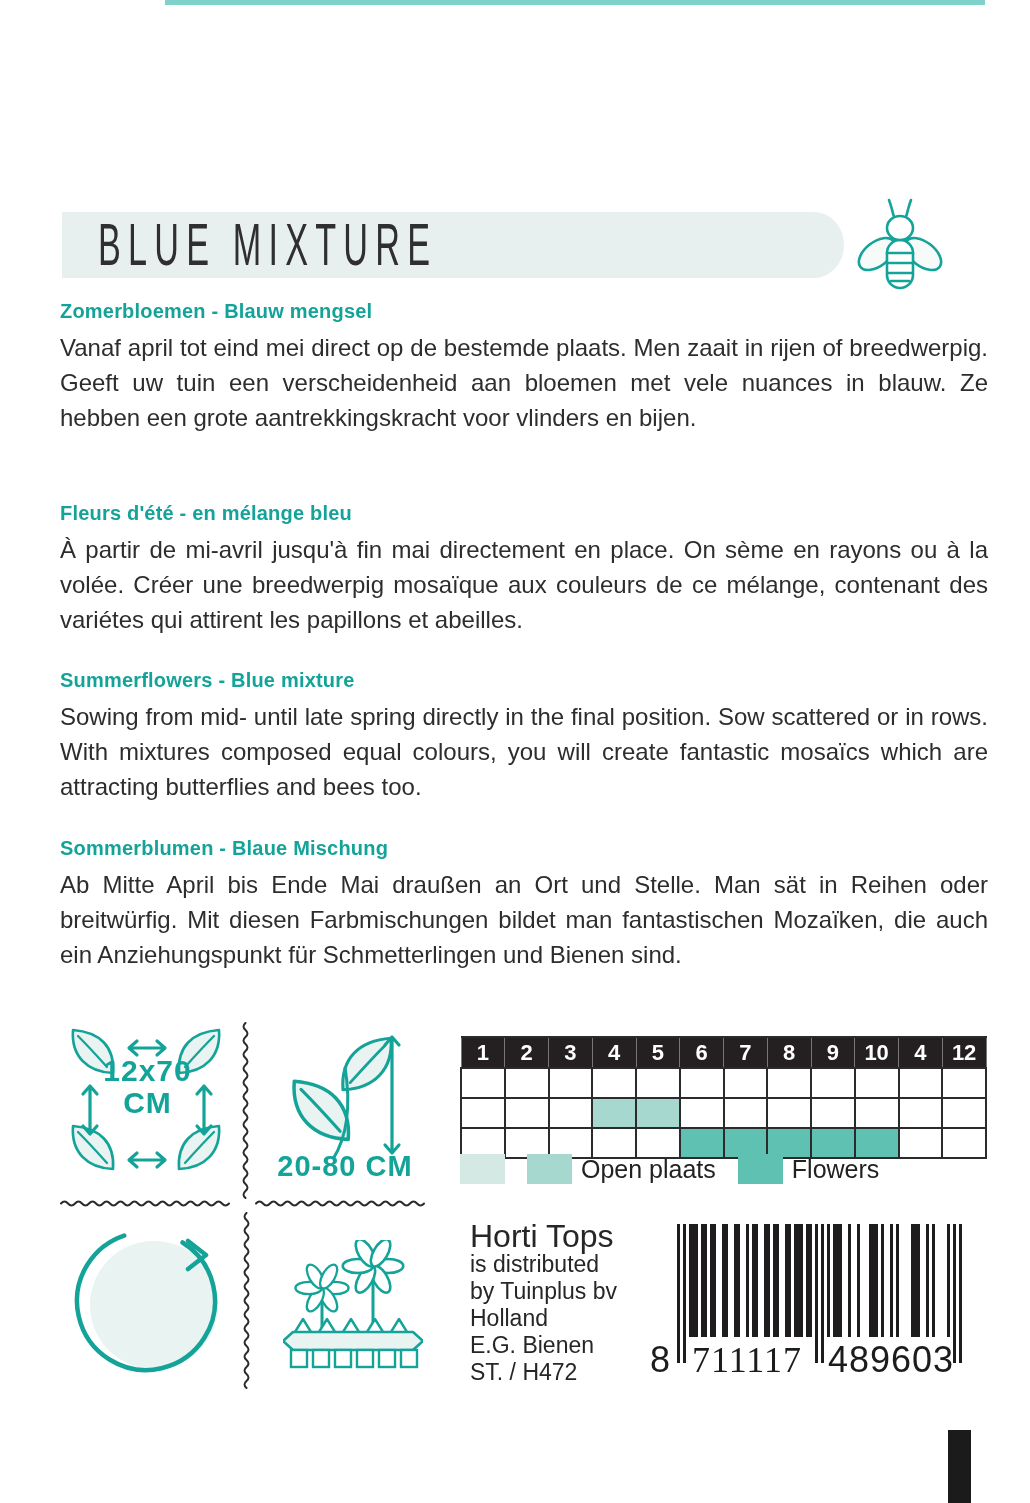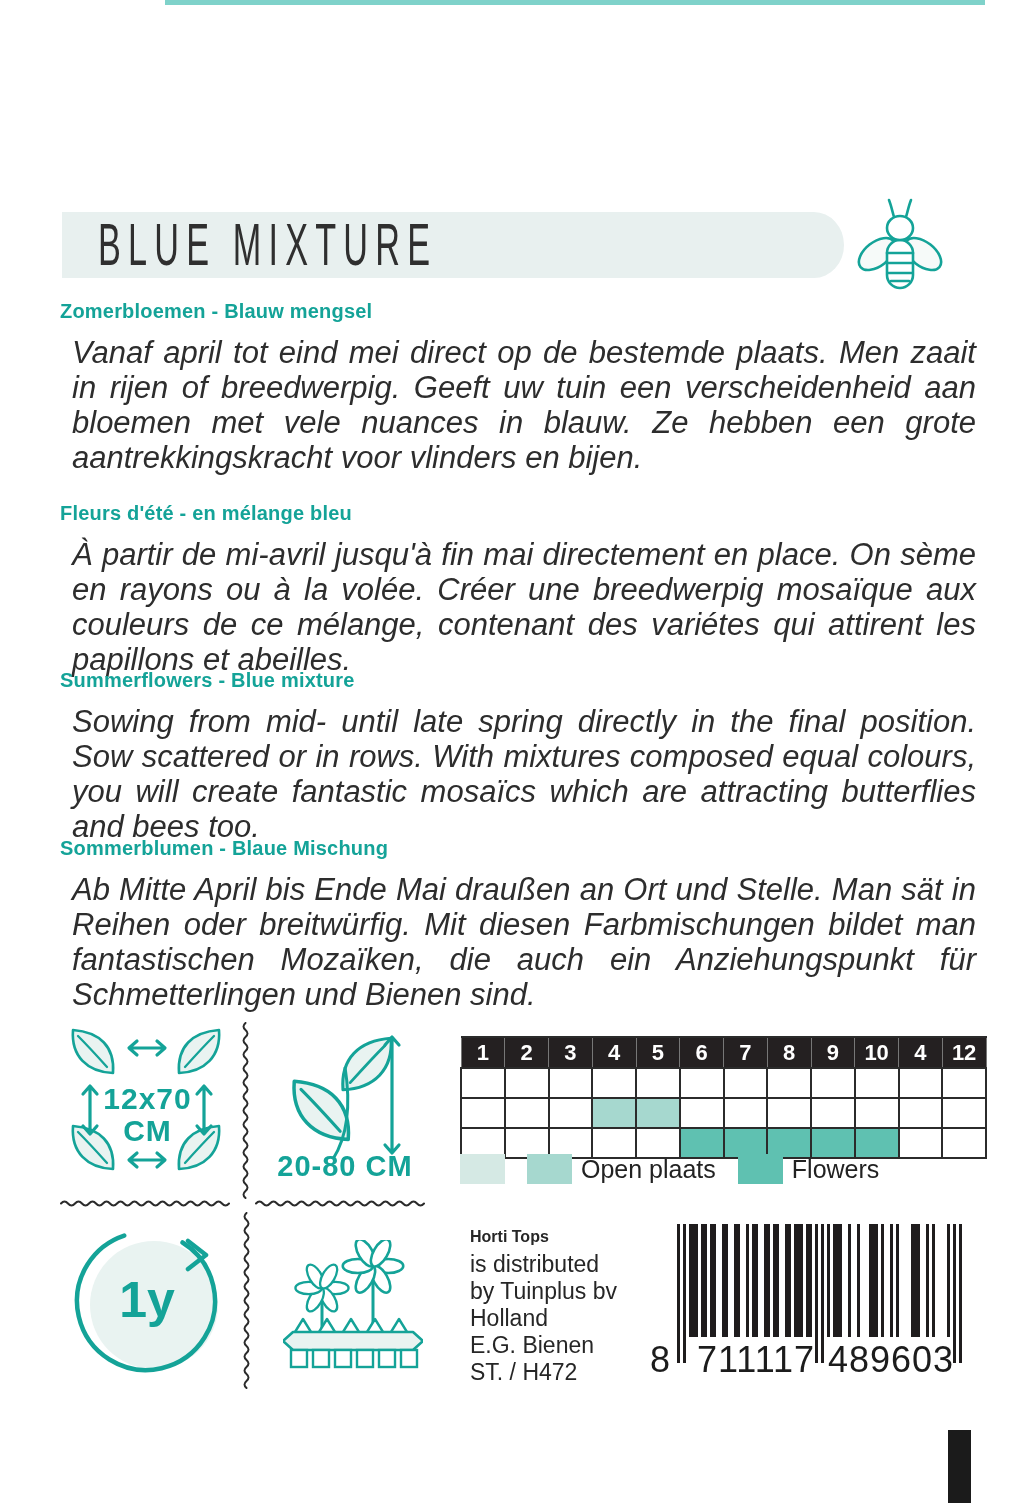--- a/index.html
+++ b/index.html
@@ -14,44 +14,44 @@
         font-family:"Liberation Sans",sans-serif;color:var(--ink);}
   .top-bar{position:absolute;left:165px;top:0;width:820px;height:5px;background:var(--topbar);}
   .banner{position:absolute;left:62px;top:212px;width:782px;height:66px;background:var(--banner-bg);
           border-top-right-radius:30px 33px;border-bottom-right-radius:30px 33px;}
   .banner h1{margin:0;padding-left:40px;line-height:66px;font-size:38px;font-weight:normal;
              letter-spacing:8px;color:#2f2f2f;transform:scale(.9,1.55);transform-origin:left center;
              white-space:nowrap;}
   .bee{position:absolute;left:850px;top:196px;}
   .section{position:absolute;left:60px;width:928px;}
   .section h2{margin:0 0 7px 0;font-size:20px;font-weight:bold;color:var(--accent);letter-spacing:.2px;}
-  .section p{margin:12px;font-size:31px;line-height:35px;text-align:justify;color:var(--ink);font-style:italic;}
+  .section p{margin:0;font-size:24px;line-height:35px;text-align:justify;color:var(--ink);}
   .s0{top:300px}.s1{top:502px}.s2{top:669px}.s3{top:837px}
   .abs{position:absolute;}
   .ic{color:var(--accent);}
   .wave path{stroke:#2b2b2b;stroke-width:2;fill:none;stroke-linecap:round;}
   .ic-label{position:absolute;text-align:center;color:var(--accent);font-weight:bold;}
-  .spacing-label{left:60px;top:1083px;width:175px;font-size:30px;line-height:32px;letter-spacing:1px;}
+  .spacing-label{left:60px;top:1055px;width:175px;font-size:30px;line-height:32px;letter-spacing:1px;}
   .height-label{left:255px;top:1150px;width:180px;font-size:29px;letter-spacing:1px;}
   .lifecycle-label{left:72px;top:1271px;width:150px;font-size:50px;}
   table.cal{position:absolute;left:460px;top:1036px;width:527px;border-collapse:collapse;table-layout:fixed;}
   table.cal td{border:2px solid #2b2b2b;height:28px;padding:0;text-align:center;}
   table.cal tr.head td{background:#242021;color:#fff;font-weight:bold;font-size:22px;height:29px;
                        border-left:1px solid #777;border-right:1px solid #777;border-top:2px solid #2b2b2b;}
   .legend{position:absolute;left:460px;top:1154px;display:flex;align-items:center;}
   .legend .item{display:flex;align-items:center;margin-right:22px;}
   .legend .swatch{width:45px;height:30px;display:inline-block;}
   .legend .lab{margin-left:9px;font-size:25px;color:#222;}
   .dist{position:absolute;left:470px;top:1222px;font-size:23px;line-height:27px;color:#262626;}
-  .dist .l0{font-weight:bold;font-size:16px;line-height:29px;}
+  .dist .l0{font-weight:normal;font-size:32px;line-height:29px;}
   .barcode{position:absolute;left:677px;top:1224px;width:285px;height:155px;}
   .barcode .bar{position:absolute;top:0;background:#1f1c1d;}
   .barcode span{position:absolute;top:115px;font-size:36px;color:#1c1c1c;letter-spacing:1px;}
   .bc0{left:-34px;width:28px;text-align:right;}
-  .bc1{left:20px;width:124px;text-align:left;}
+  .bc1{left:1px;width:124px;text-align:right;font-family:Liberation Serif, serif;}
   .bc2{left:151px;width:125px;text-align:center;}
   .corner-mark{position:absolute;left:948px;top:1430px;width:23px;height:73px;background:#1b1b1b;}
 </style>
 </head>
 <body>
 
 <div class="page">
 
   <div class="top-bar"></div>
 
@@ -218,21 +218,20 @@
     </svg>
   <svg class="wave abs" style="left:255px;top:1199px" width="176" height="9">
       <path d="M1 4.5 Q4.5 0.5 8 4.5 T15 4.5 T22 4.5 T29 4.5 T36 4.5 T43 4.5 T50 4.5 T57 4.5 T64 4.5 T71 4.5 T78 4.5 T85 4.5 T92 4.5 T99 4.5 T106 4.5 T113 4.5 T120 4.5 T127 4.5 T134 4.5 T141 4.5 T148 4.5 T155 4.5 T162 4.5 T169 4.5"></path>
     </svg>
 
   <svg class="ic abs" style="left:72px;top:1225px" width="150" height="150" viewBox="0 0 150 150">
     <circle cx="82" cy="80" r="64" fill="var(--light-fill)"></circle>
     <circle cx="74" cy="76" r="69" fill="none" stroke="currentColor" stroke-width="4.5" pathLength="100" stroke-dasharray="86 14" transform="rotate(-58 74 76)" stroke-linecap="round"></circle>
     <path d="M116 16 L134 30 L116 44" fill="none" stroke="currentColor" stroke-width="4.5" stroke-linecap="round" stroke-linejoin="round"></path>
   </svg>
-  <div class="ic-label lifecycle-label">1y</div>
 
   <svg class="ic abs" style="left:283px;top:1240px" width="140" height="150" viewBox="0 0 140 150">
     <path d="M39 56 V92" stroke="currentColor" stroke-width="3" fill="none"></path>
     <path d="M90 36 V92" stroke="currentColor" stroke-width="3" fill="none"></path>
     <use href="#flower" transform="translate(39,48) scale(0.95)"></use>
     <use href="#flower" transform="translate(90,26) scale(1.08)"></use>
     <path d="M12 92 L20 79 L28 92 M36 92 L44 79 L52 92 M60 92 L68 79 L76 92 M84 92 L92 79 L100 92 M108 92 L116 79 L124 92" fill="#fff" stroke="currentColor" stroke-width="2.4" stroke-linejoin="round"></path>
     <path d="M0 101 L10 92 L130 92 L140 101 L130 110 L10 110 Z" fill="var(--light-fill)" stroke="currentColor" stroke-width="2.6" stroke-linejoin="round"></path>
     <g fill="#fff" stroke="currentColor" stroke-width="2.4">
       <rect x="8" y="110" width="16" height="17"></rect>

